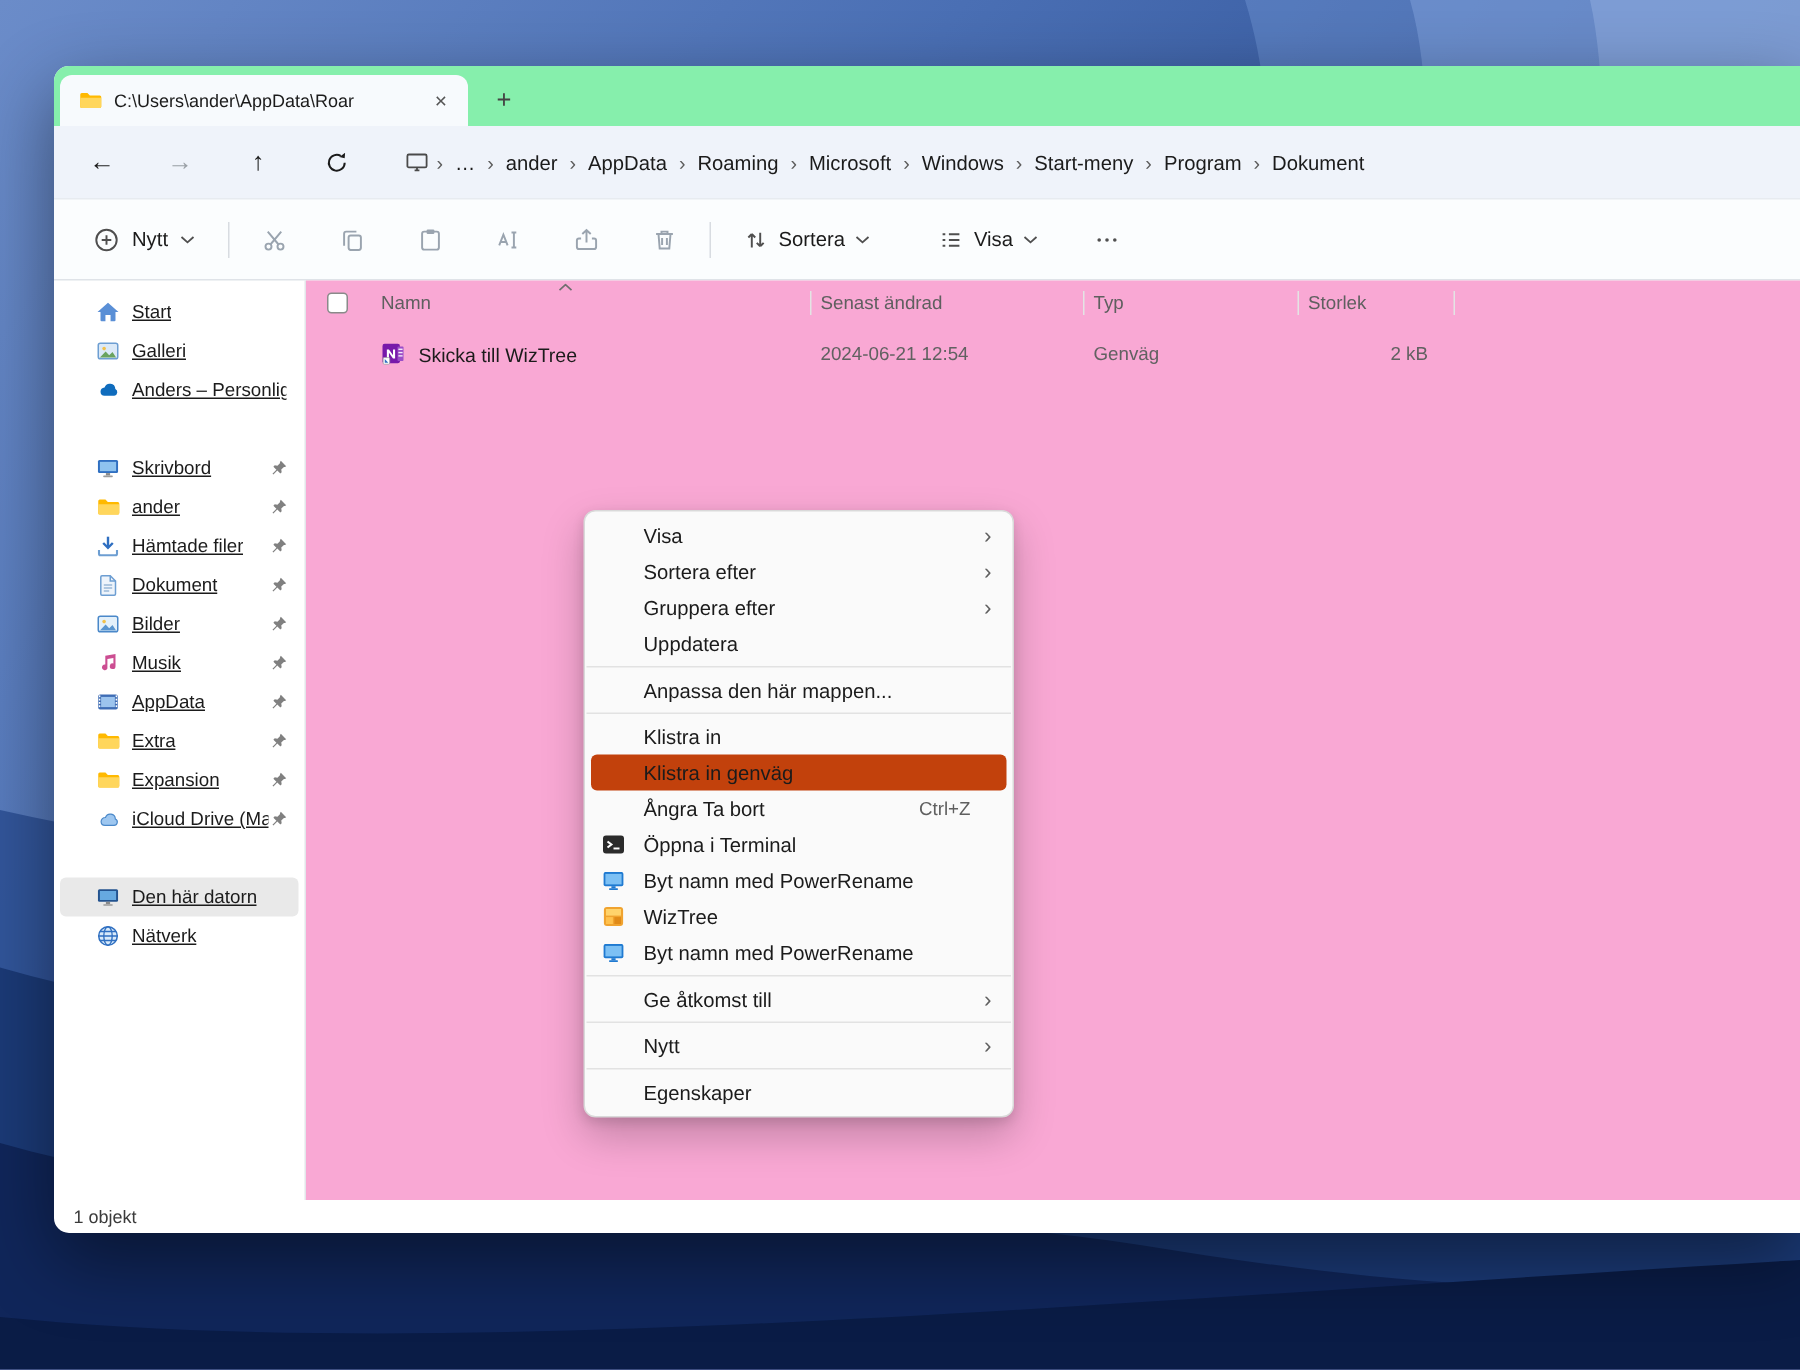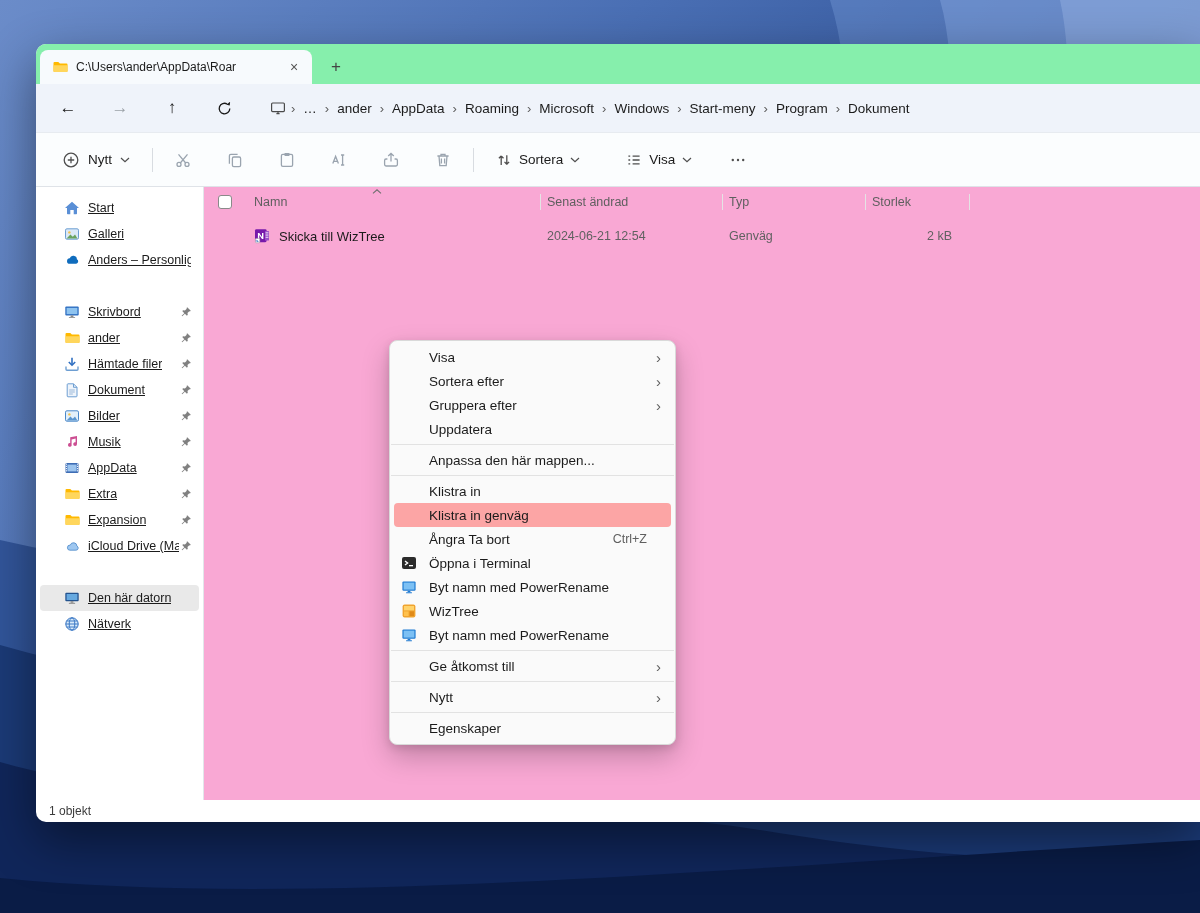--- a/index.html
+++ b/index.html
@@ -71,21 +71,21 @@
   .fcell { display:flex; align-items:center; padding-left:6px; color:#616161; font-size:12.5px; }
   .fcheck { width:30px; padding-left:0; }
   .fname { color:#1b1b1b; font-size:13px; gap:9px; }
   .fsize { justify-content:flex-end; padding-right:18px; }
 
   
   .ctx { position:absolute; left:353px; top:296px; width:287px; background:#fafafa;
     border:1px solid #d9d9d9; border-radius:8px; padding:4px 0; z-index:50;
     box-shadow:0 12px 28px rgba(0,0,0,.22), 0 3px 8px rgba(0,0,0,.12); font-size:13.5px; }
   .ctx-item { height:24px; margin:0 4px; padding:0 10px 0 7px; display:flex; align-items:center; border-radius:4px; }
-  .ctx-item.hl { background:#fca5a5; }
+  .ctx-item.hl { background:#c2410c; }
   .ctx-ico { width:16px; height:16px; flex:0 0 16px; margin-right:12px; display:flex; align-items:center; justify-content:center; }
   .ctx-label { flex:1; white-space:nowrap; overflow:hidden; }
   .ctx-shortcut { color:#5f5f5f; font-size:12.5px; margin-right:14px; }
   .ctx-sub { color:#5f5f5f; font-size:15px; line-height:1; }
   .ctx-sep { height:1px; background:#e2e2e2; margin:3px 1px; }
 
   .statusbar { flex:0 0 22px; display:flex; align-items:center; padding:0 13px; font-size:12px; color:#3b3b3b; }
 
   svg { display:block; }
 </style>

